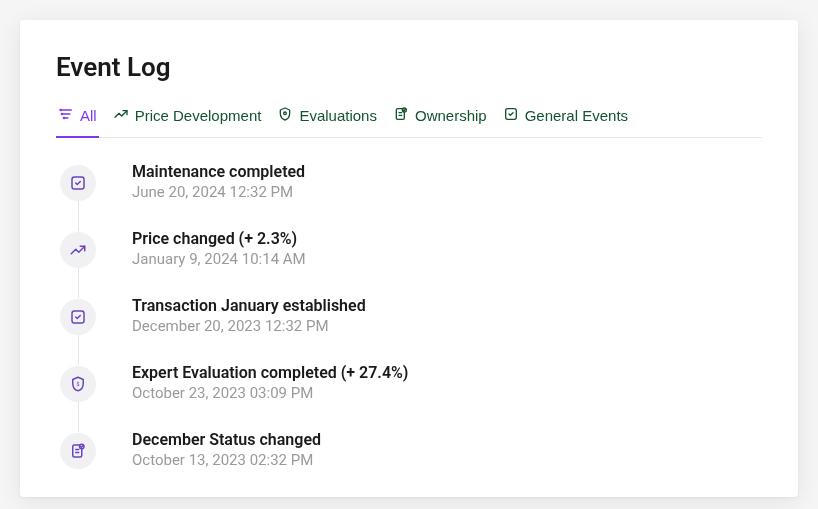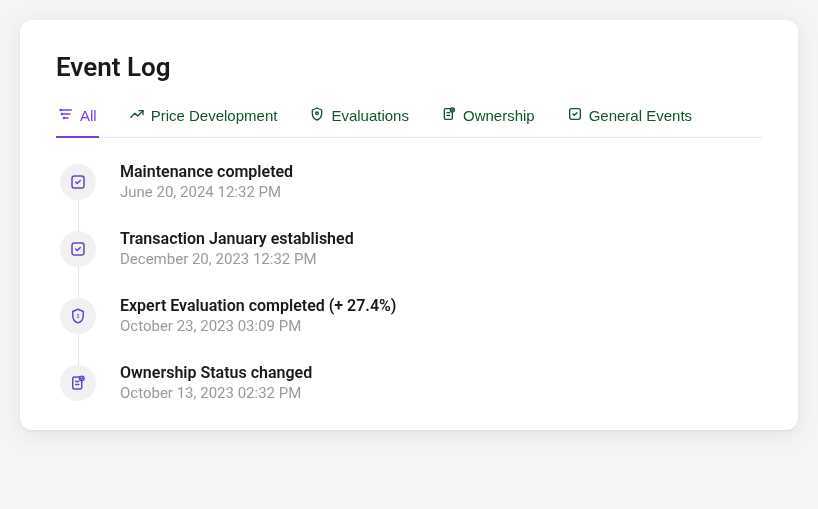--- a/index.html
+++ b/index.html
@@ -10,35 +10,35 @@
     body {
       font-family: -apple-system, BlinkMacSystemFont, 'Segoe UI', Roboto, Helvetica, Arial, sans-serif;
       background: #f5f5f5;
       padding: 20px;
       display: flex;
       align-items: flex-start;
       justify-content: center;
     }
     .card {
       background: #ffffff;
-      border-radius: 12px;
+      border-radius: 4px;
       box-shadow: 0 4px 24px rgba(0,0,0,0.08), 0 1px 3px rgba(0,0,0,0.05);
       width: 780px;
       padding: 32px 36px 28px 36px;
       overflow: hidden;
     }
     .page-title {
       font-size: 26px;
       font-weight: 600;
       color: #1a1a1a;
       margin-bottom: 24px;
     }
     .tabs {
       display: flex;
-      gap: 28px;
+      gap: 12px;
       border-bottom: 1px solid #e8e8e8;
       margin-bottom: 24px;
     }
     .tab {
       display: flex;
       align-items: center;
       gap: 6px;
       padding: 0 2px 12px 2px;
       cursor: pointer;
       color: #14532d;
@@ -63,22 +63,22 @@
     .tab svg {
       width: 16px;
       height: 16px;
     }
     .timeline {
       position: relative;
       padding-left: 4px;
     }
     .event-item {
       display: flex;
-      align-items: center;
-      gap: 24px;
+      align-items: flex-end;
+      gap: 36px;
       position: relative;
       padding-bottom: 28px;
     }
     .event-item:last-child {
       padding-bottom: 0;
     }
     .event-item::before {
       content: '';
       position: absolute;
       left: 18px;
@@ -195,20 +195,32 @@
           <rect x="4" y="4" width="16" height="16" rx="3"></rect>
           <polyline points="9,12 11,14 15,10"></polyline>
         </svg>
       </div>
       <div class="event-content">
         <div class="event-title">Maintenance completed</div>
         <div class="event-date">June 20, 2024 12:32 PM</div>
       </div>
     </div>
 
+    <div class="event-item">
+      <div class="event-icon-circle">
+        <svg viewBox="0 0 24 24" fill="none" stroke="currentColor" stroke-width="2" stroke-linecap="round" stroke-linejoin="round">
+          <polyline points="3,17 9,11 13,15 21,7"></polyline>
+          <polyline points="15,7 21,7 21,13"></polyline>
+        </svg>
+      </div>
+      <div class="event-content">
+        <div class="event-title">Price changed (+ 2.3%)</div>
+        <div class="event-date">January 9, 2024 10:14 AM</div>
+      </div>
+    </div>
 
     <div class="event-item">
       <div class="event-icon-circle">
         <svg viewBox="0 0 24 24" fill="none" stroke="currentColor" stroke-width="2" stroke-linecap="round" stroke-linejoin="round">
           <rect x="4" y="4" width="16" height="16" rx="3"></rect>
           <polyline points="9,12 11,14 15,10"></polyline>
         </svg>
       </div>
       <div class="event-content">
         <div class="event-title">Transaction January established</div>
@@ -233,19 +245,19 @@
       <div class="event-icon-circle">
         <svg viewBox="0 0 24 24" fill="none" stroke="currentColor" stroke-width="2" stroke-linecap="round" stroke-linejoin="round">
           <rect x="5" y="4" width="12" height="16" rx="2"></rect>
           <line x1="9" y1="10" x2="13" y2="10"></line>
           <line x1="9" y1="14" x2="13" y2="14"></line>
           <circle cx="17" cy="6" r="3" fill="#f1f0f3"></circle>
           <polyline points="15.5,6 16.5,7 18.5,5"></polyline>
         </svg>
       </div>
       <div class="event-content">
-        <div class="event-title">Ownership Status changed</div>
+        <div class="event-title">December Status changed</div>
         <div class="event-date">October 13, 2023 02:32 PM</div>
       </div>
     </div>
 
   </div>
 </div>
 
 </body></html>

